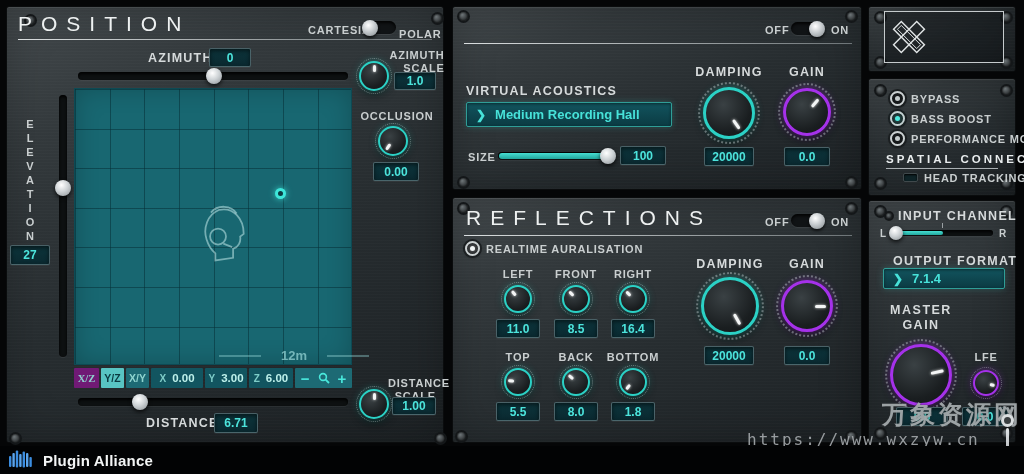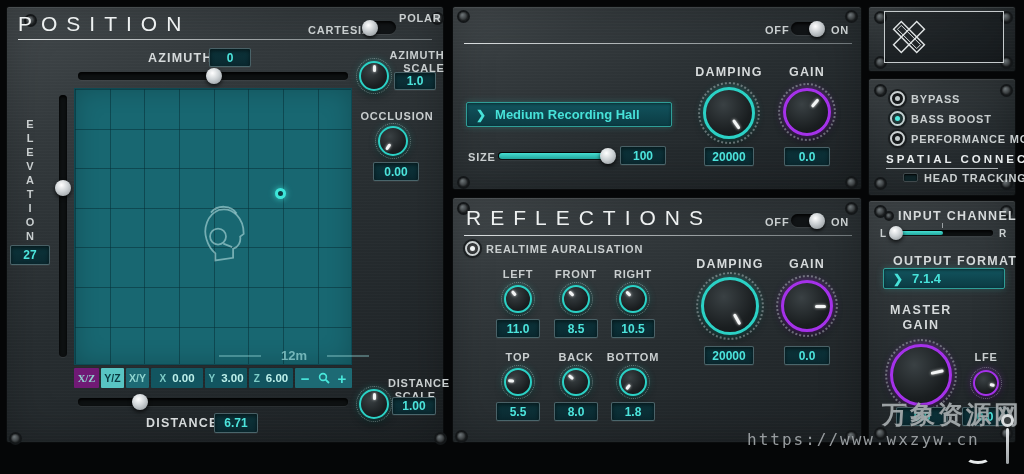--- a/index.html
+++ b/index.html
@@ -147,21 +147,21 @@
     <div class="screw" style="left:429px; top:427px;"></div>
   </div>
 
   <div class="title" style="left:18px; top:12px;">POSITION</div>
   <div class="rule" style="left:18px; top:39px; width:414px;"></div>
 
   <div class="lbl" style="left:308px; top:24px;">CARTESIAN</div>
   <div class="toggle knob-left" style="left:363px; top:21px;">
     <div class="tk"></div>
   </div>
-  <div class="lbl" style="left:399px; top:12px;">POLAR</div>
+  <div class="lbl" style="left:399px; top:28px;">POLAR</div>
 
   <div class="lbl big" style="left:148px; top:51px;">AZIMUTH</div>
   <div class="val" style="left:209px; top:48px; width:42px; height:19px;">0</div>
 
   <div class="strack" style="left:78px; top:72px; width:270px; height:8px;"></div>
   <div class="shandle" style="left:206px; top:68px;"></div>
 
   <div class="lbl r2 cx" style="left:417px; top:49px; text-align:right;">
     <span>AZIMUTH</span><br>
     <span>SCALE</span>
@@ -246,20 +246,21 @@
     <div class="screw" style="left:394px; top:171px;"></div>
   </div>
 
   <div class="rule" style="left:464px; top:43px; width:388px;"></div>
   <div class="lbl" style="left:765px; top:24px;">OFF</div>
   <div class="toggle knob-right" style="left:791px; top:22px;">
     <div class="tk"></div>
   </div>
   <div class="lbl" style="left:831px; top:24px;">ON</div>
 
+  <div class="lbl big" style="left:466px; top:84px;">VIRTUAL ACOUSTICS</div>
   <div class="drop" style="left:466px; top:102px; width:206px; height:25px;">
     <span class="chev">❯</span>
     <span>Medium Recording Hall</span>
   </div>
 
   <div class="lbl" style="left:468px; top:151px;">SIZE</div>
   <div class="strack" style="left:498px; top:152px; width:117px; height:8px;">
     <div class="sfill" style="left:1px; top:1px; width:112px; height:6px;"></div>
   </div>
   <div class="shandle" style="left:600px; top:148px;"></div>
@@ -304,21 +305,21 @@
   <div class="lbl cx" style="left:576px; top:268px;">FRONT</div>
   <div class="knob thin teal" style="left:562px; top:285px; width:28px; height:28px;">
     <div class="ptr" style="--a:-45deg"></div>
   </div>
   <div class="val" style="left:554px; top:319px; width:44px; height:19px;">8.5</div>
 
   <div class="lbl cx" style="left:633px; top:268px;">RIGHT</div>
   <div class="knob thin teal" style="left:619px; top:285px; width:28px; height:28px;">
     <div class="ptr" style="--a:-45deg"></div>
   </div>
-  <div class="val" style="left:611px; top:319px; width:44px; height:19px;">10.5</div>
+  <div class="val" style="left:611px; top:319px; width:44px; height:19px;">16.4</div>
 
   <div class="lbl cx" style="left:518px; top:351px;">TOP</div>
   <div class="knob thin teal" style="left:504px; top:368px; width:28px; height:28px;">
     <div class="ptr" style="--a:-85deg"></div>
   </div>
   <div class="val" style="left:496px; top:402px; width:44px; height:19px;">5.5</div>
 
   <div class="lbl cx" style="left:576px; top:351px;">BACK</div>
   <div class="knob thin teal" style="left:562px; top:368px; width:28px; height:28px;">
     <div class="ptr" style="--a:-50deg"></div>
@@ -423,14 +424,28 @@
     <div class="ptr" style="--a:103deg"></div>
   </div>
   <div class="val" style="left:962px; top:407px; width:46px; height:19px;">0.0</div>
 
   <div class="wm1">万象资源网</div>
   <div class="wm2">https://www.wxzyw.cn</div>
   <div class="pin-head"></div>
   <div class="pin-line"></div>
   <div class="wm-arc"></div>
 
+  <div class="footer">
+    <svg width="25" height="20" viewBox="0 0 25 20">
+      <g fill="#3b8de0">
+        <rect x="0" y="6" width="2.4" height="11" rx="1"></rect>
+        <rect x="3.4" y="3" width="2.4" height="14" rx="1" fill="#5aa4ec"></rect>
+        <rect x="6.8" y="0.5" width="2.4" height="17" rx="1"></rect>
+        <rect x="10.2" y="4" width="2.4" height="13" rx="1" fill="#5aa4ec"></rect>
+        <rect x="13.6" y="1.5" width="2.4" height="16" rx="1"></rect>
+        <rect x="17" y="3" width="2.4" height="14" rx="1" fill="#5aa4ec"></rect>
+        <rect x="20.4" y="7" width="2.4" height="10" rx="1"></rect>
+      </g>
+    </svg>
+    <span class="brandtxt">Plugin Alliance</span>
+  </div>
 
 </div>
 
 </body></html>

